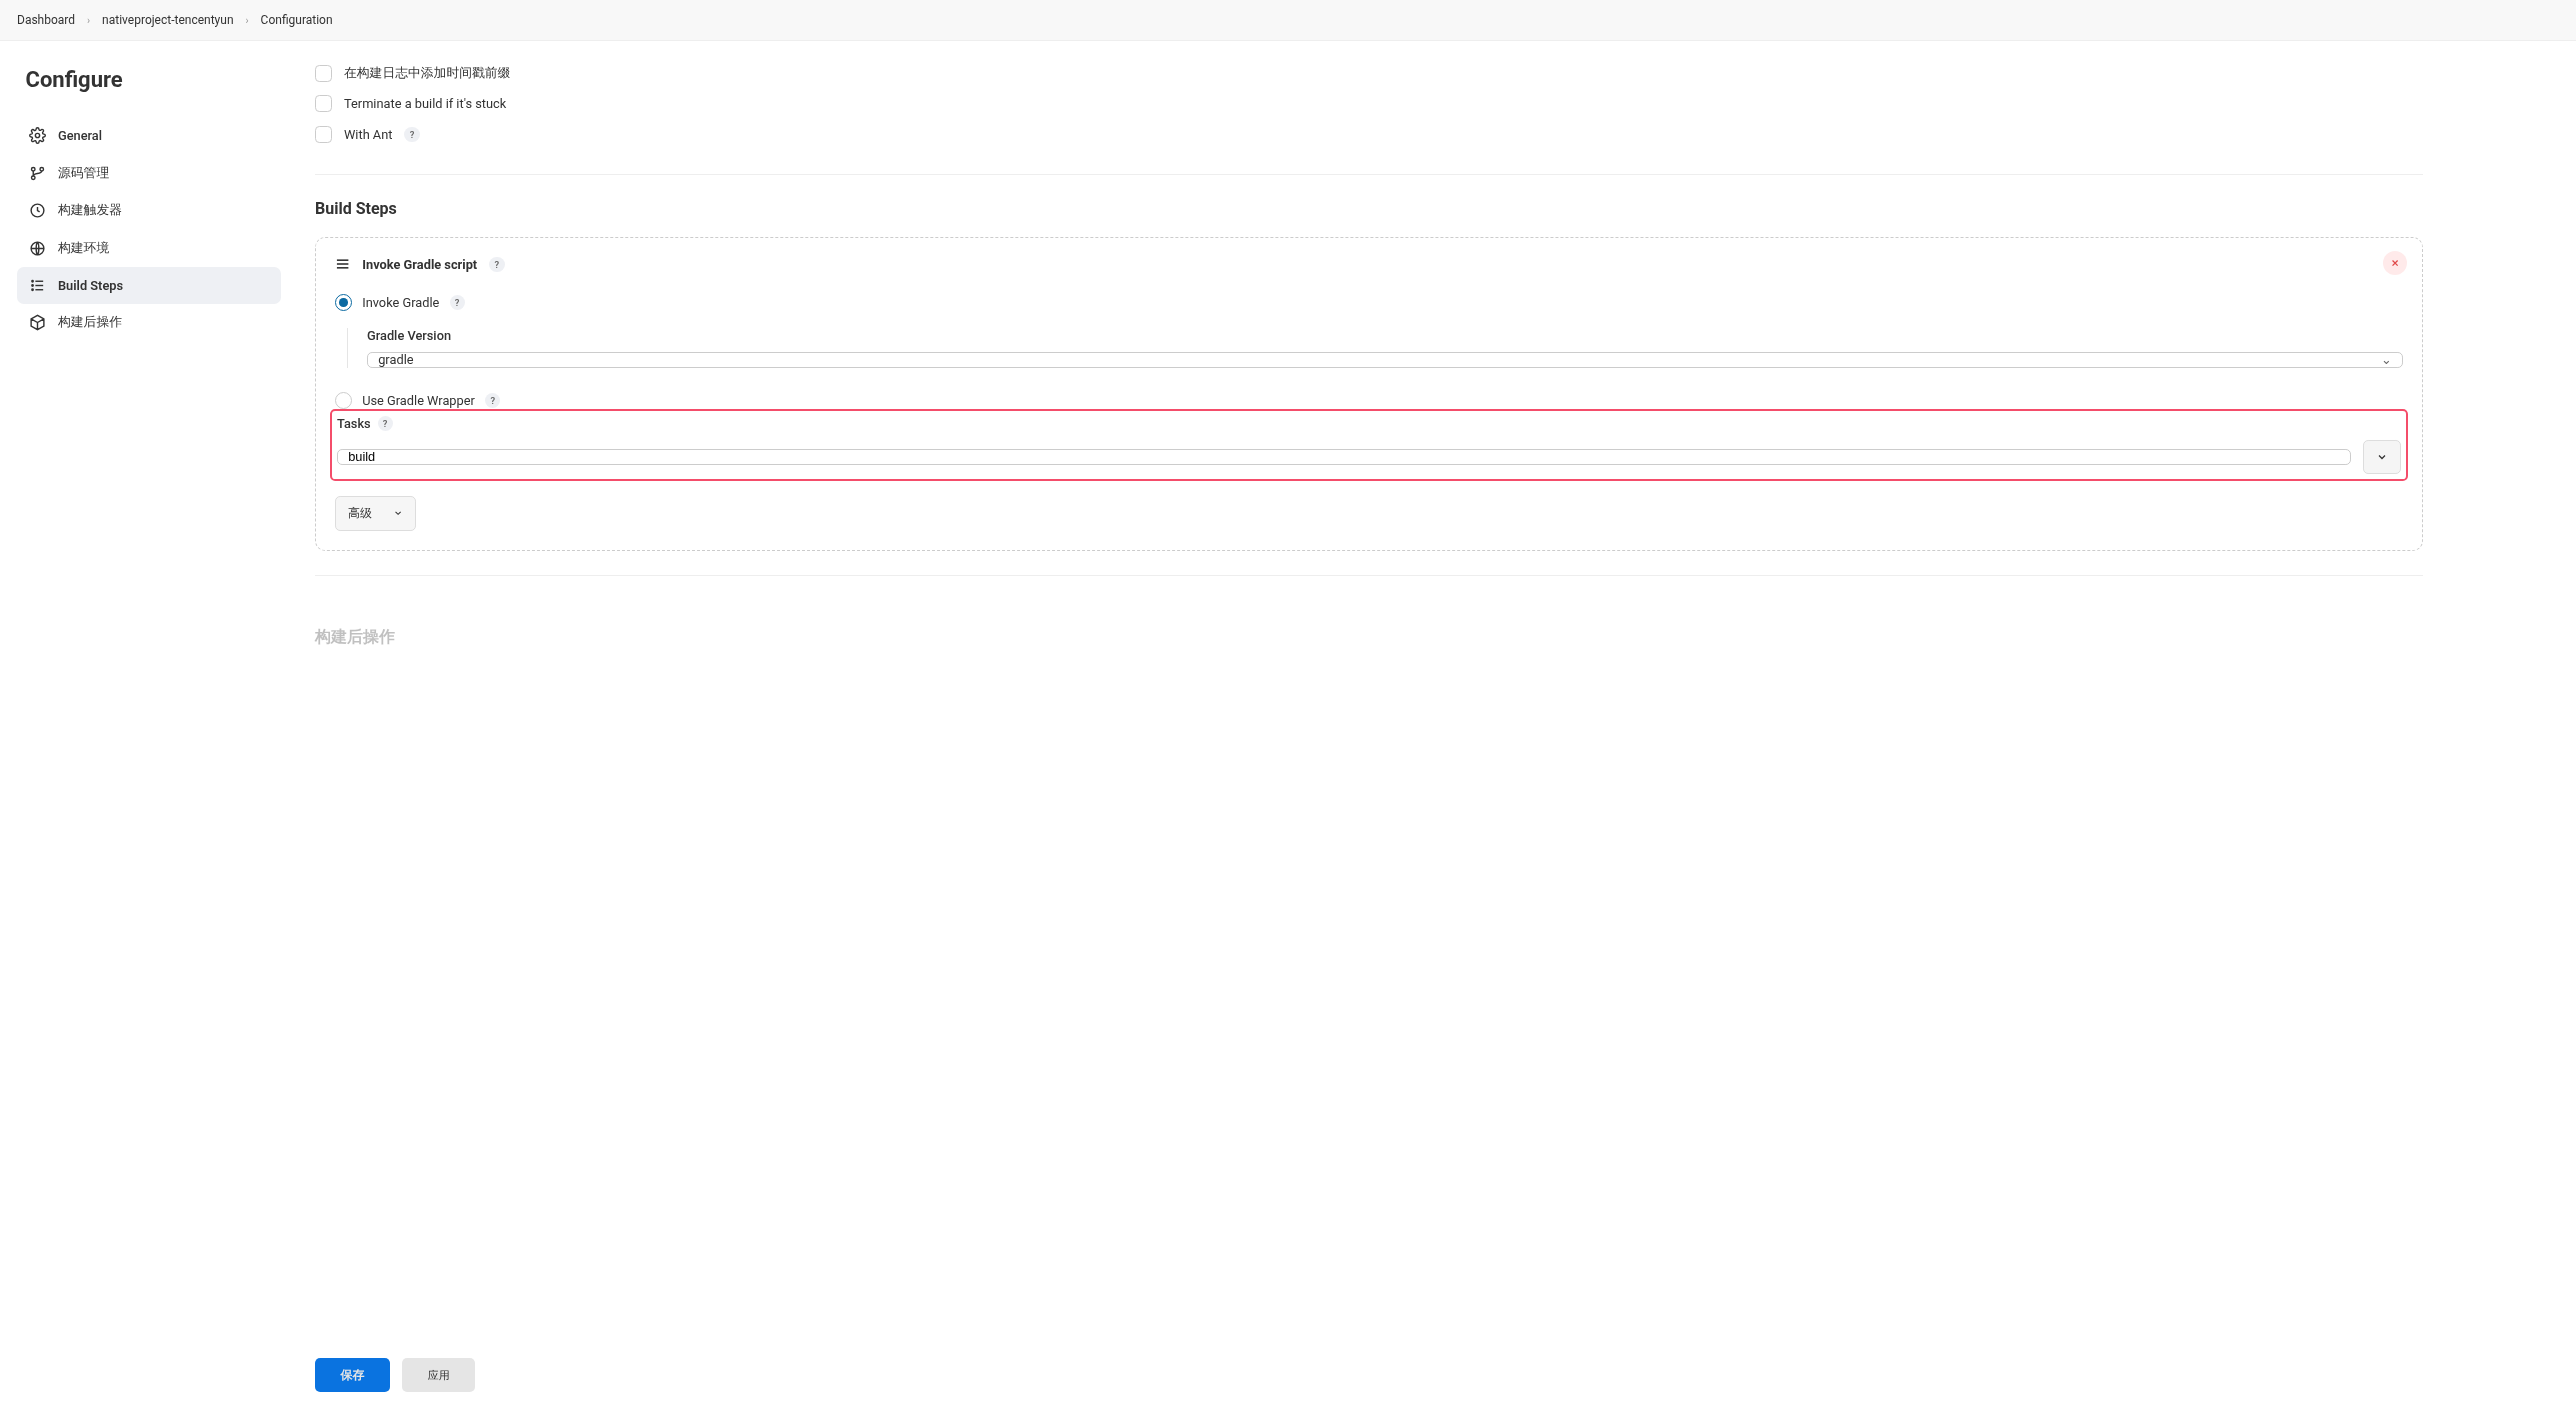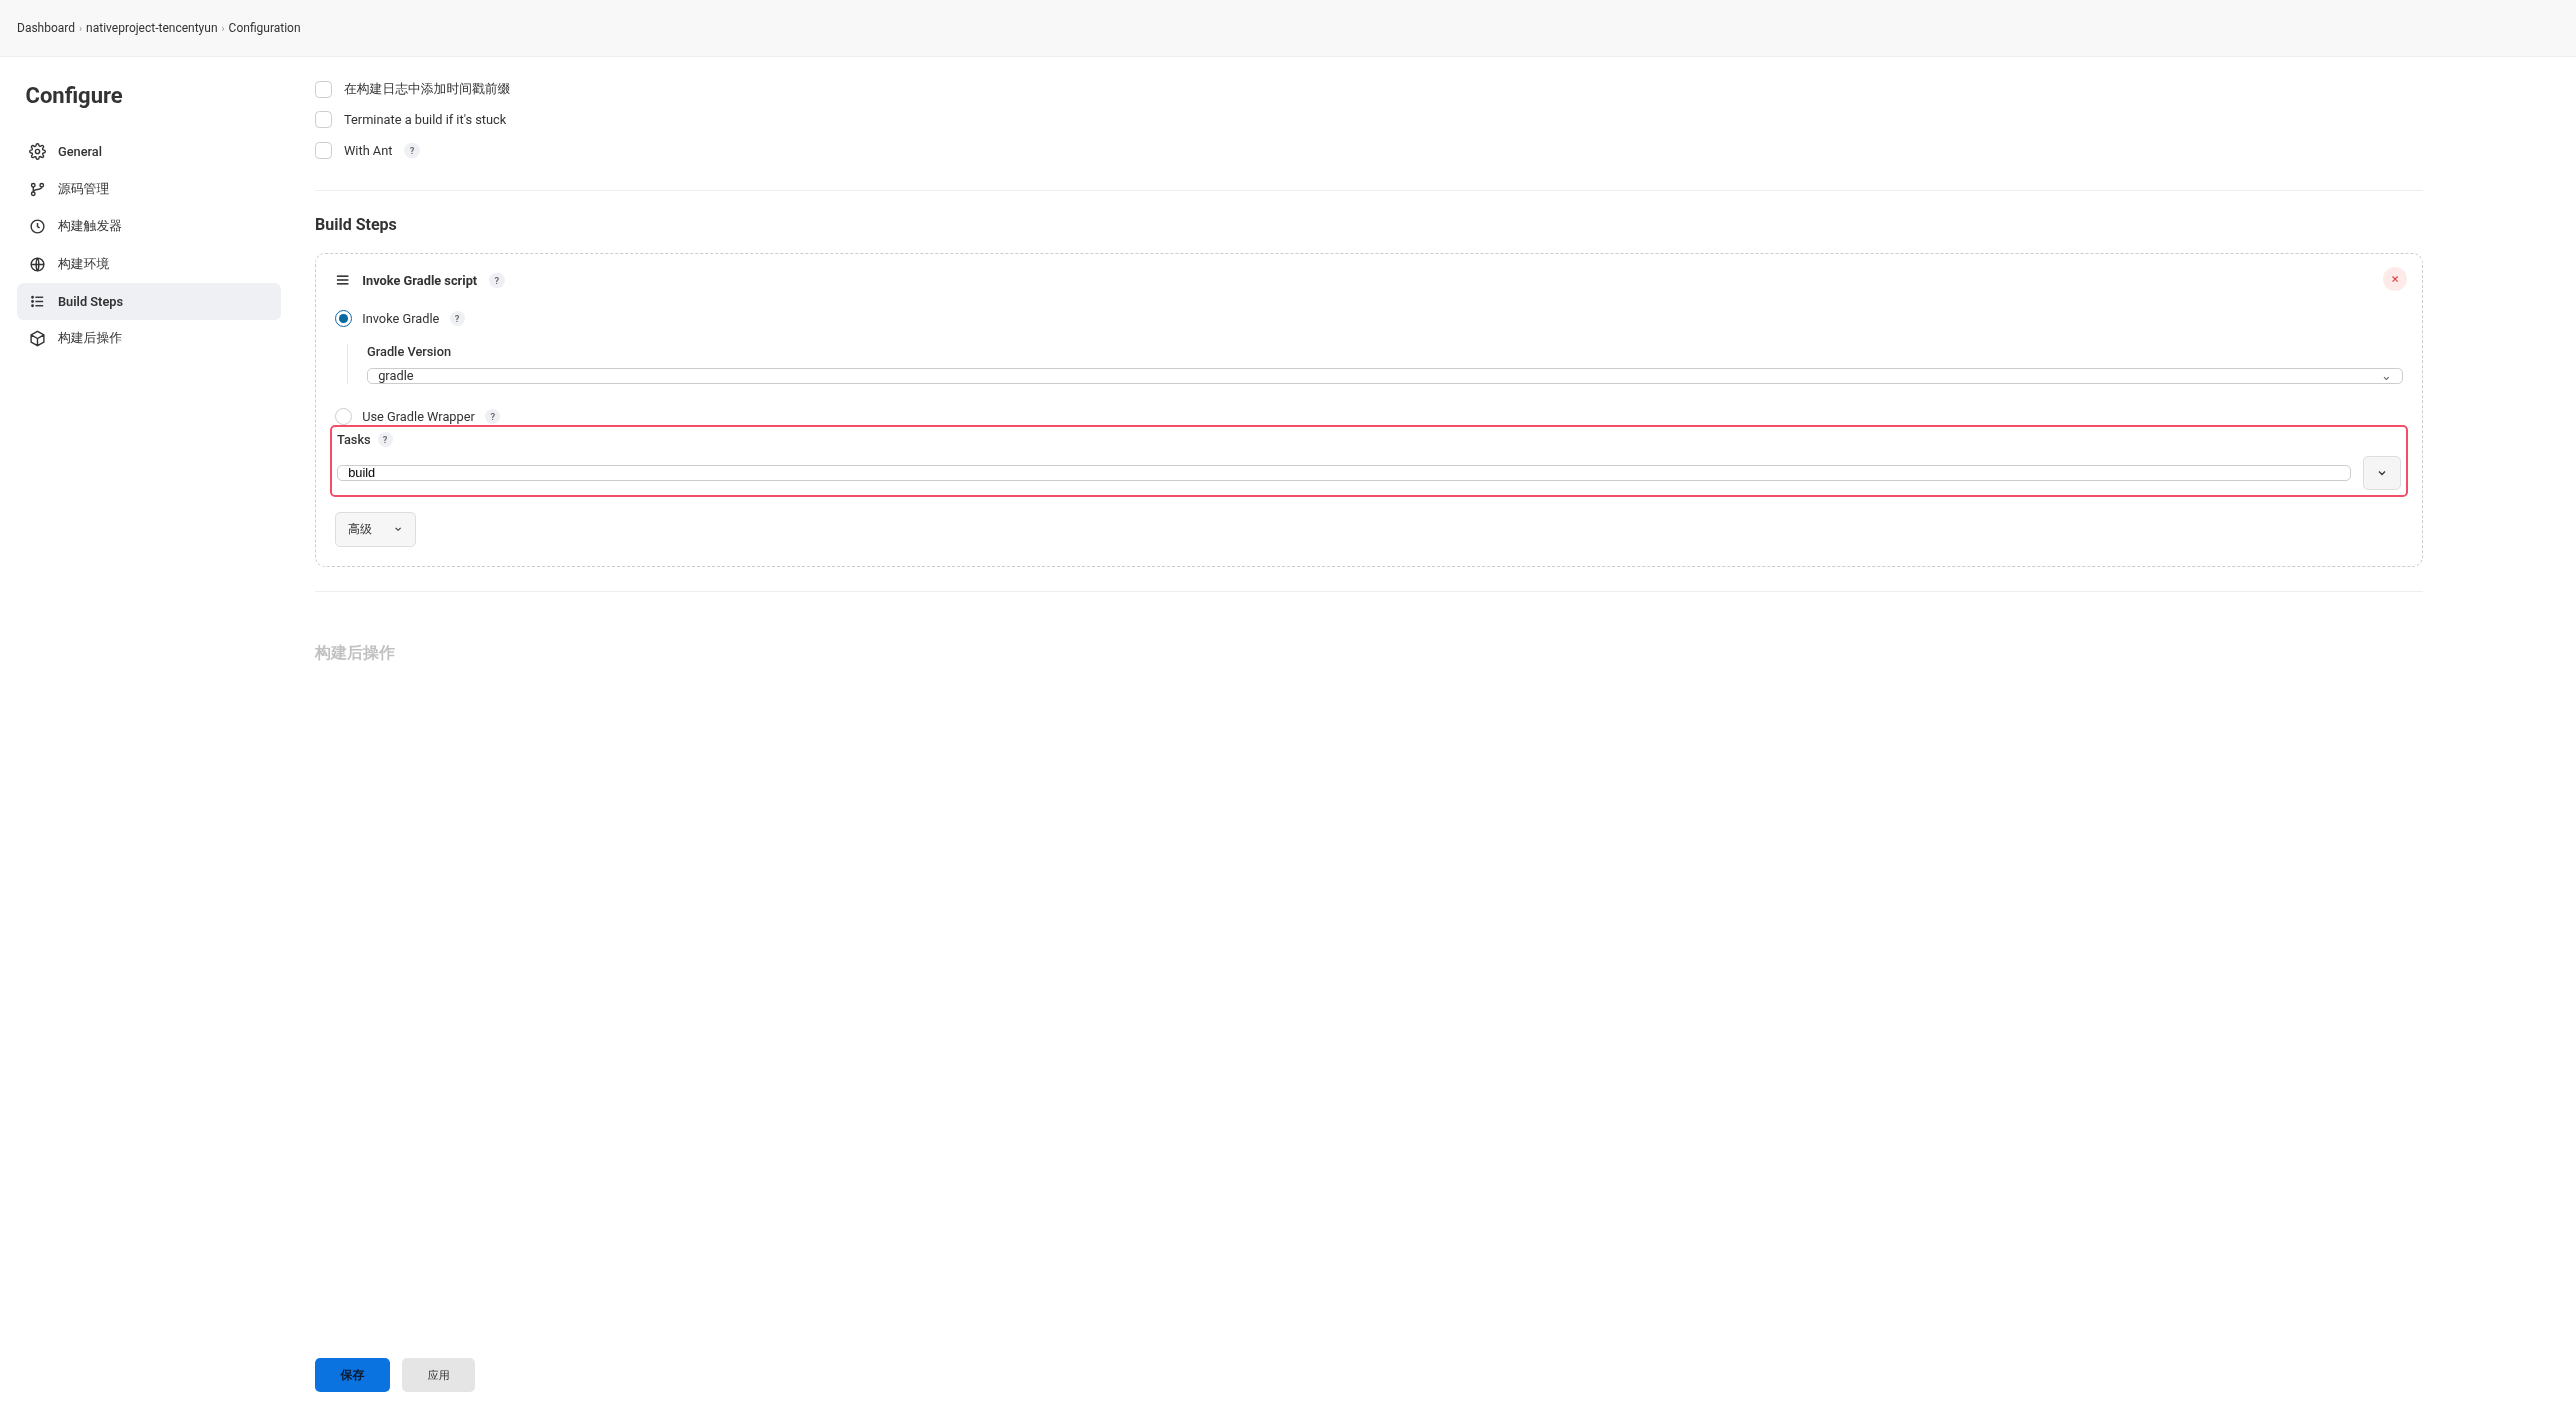--- a/index.html
+++ b/index.html
@@ -5,24 +5,24 @@
 * { box-sizing: border-box; margin: 0; padding: 0; }
 body {
   font-family: -apple-system, BlinkMacSystemFont, "Segoe UI", Roboto, "Helvetica Neue", Arial, sans-serif;
   font-size: 12px;
   color: #333;
   background: #fff;
 }
 .breadcrumb {
   background: #f8f8f8;
   border-bottom: 0.9px solid #eee;
-  padding: 21px 17px;
-  display: flex;
-  align-items: center;
-  gap: 4px;
+  padding: 13px 17px;
+  display: flex;
+  align-items: center;
+  gap: 12px;
   color: #333;
   text-align: center;
 }
 .breadcrumb a { color: #333; text-decoration: none; }
 .breadcrumb-sep { color: #999; font-size: 10.2px; }
 .layout { display: flex; }
 .sidebar {
   width: 298px;
   padding: 25.6px 17px;
 }
@@ -201,21 +201,21 @@
   left: 315px;
   right: 0;
   bottom: 0;
   background: #fff;
   padding: 12px 0;
   display: flex;
   gap: 12px;
 }
 .btn-primary {
   background: #0a73e0;
-  color: #0f172a;
+  color: #e5e5e5;
   border: none;
   padding: 8.5px 25.6px;
   border-radius: 5.1px;
   font-size: 12px;
   font-weight: 600;
   cursor: pointer;
 }
 .btn-secondary {
   background: #e5e5e5;
   color: #333;

